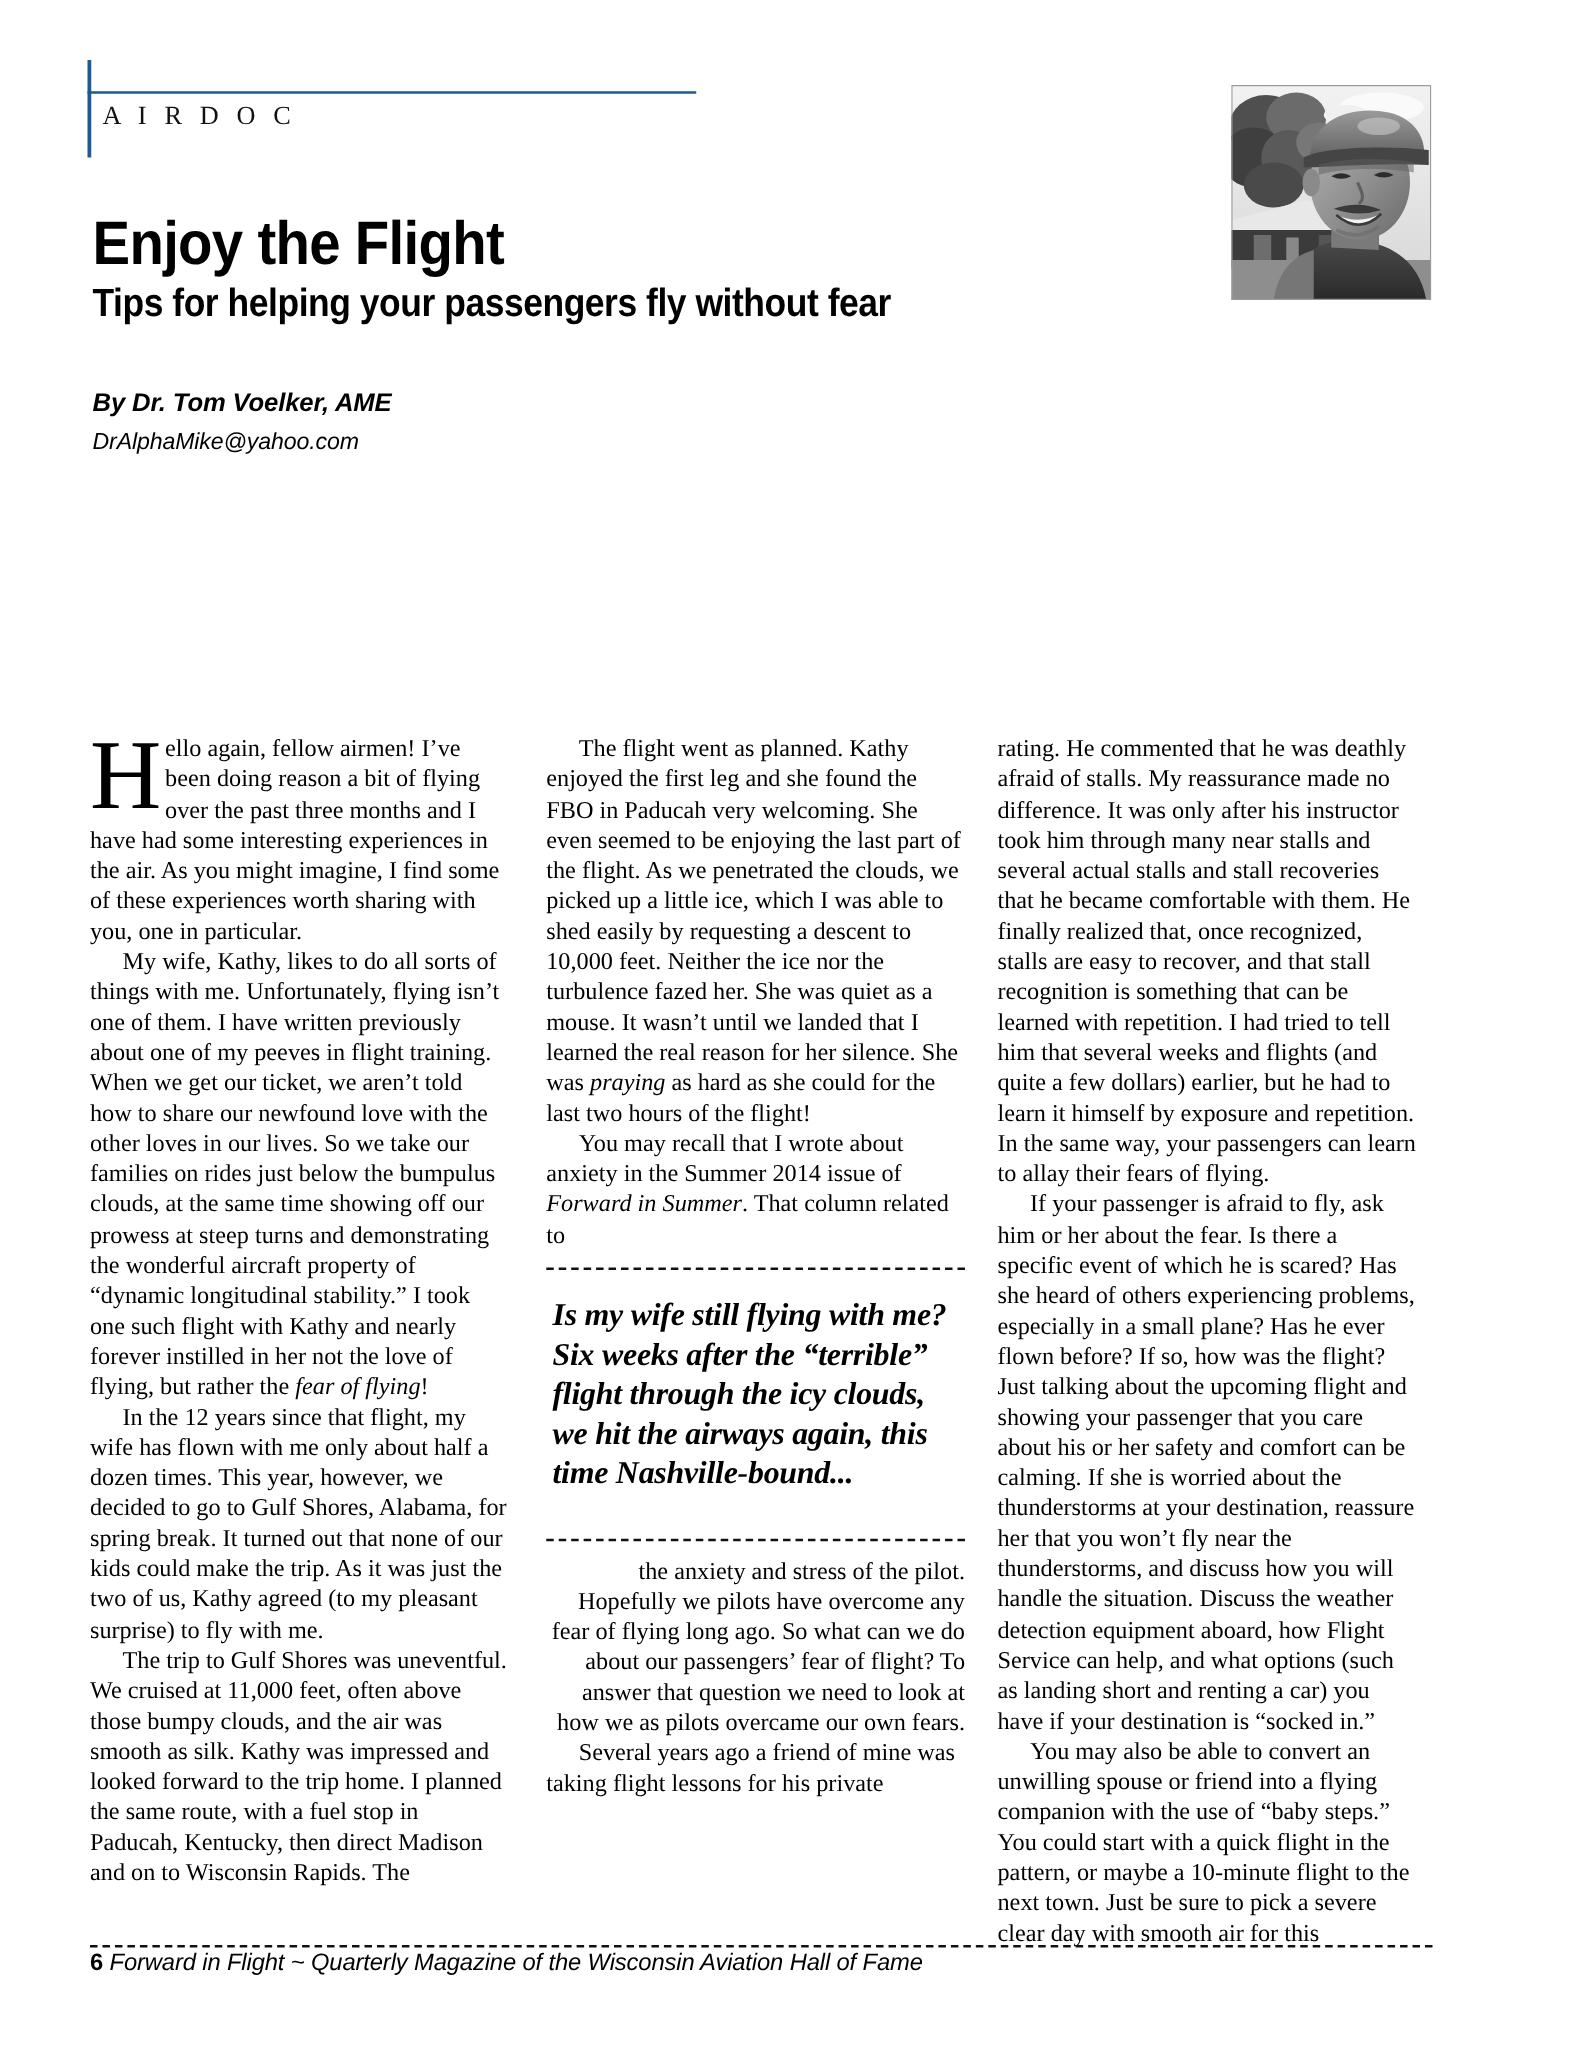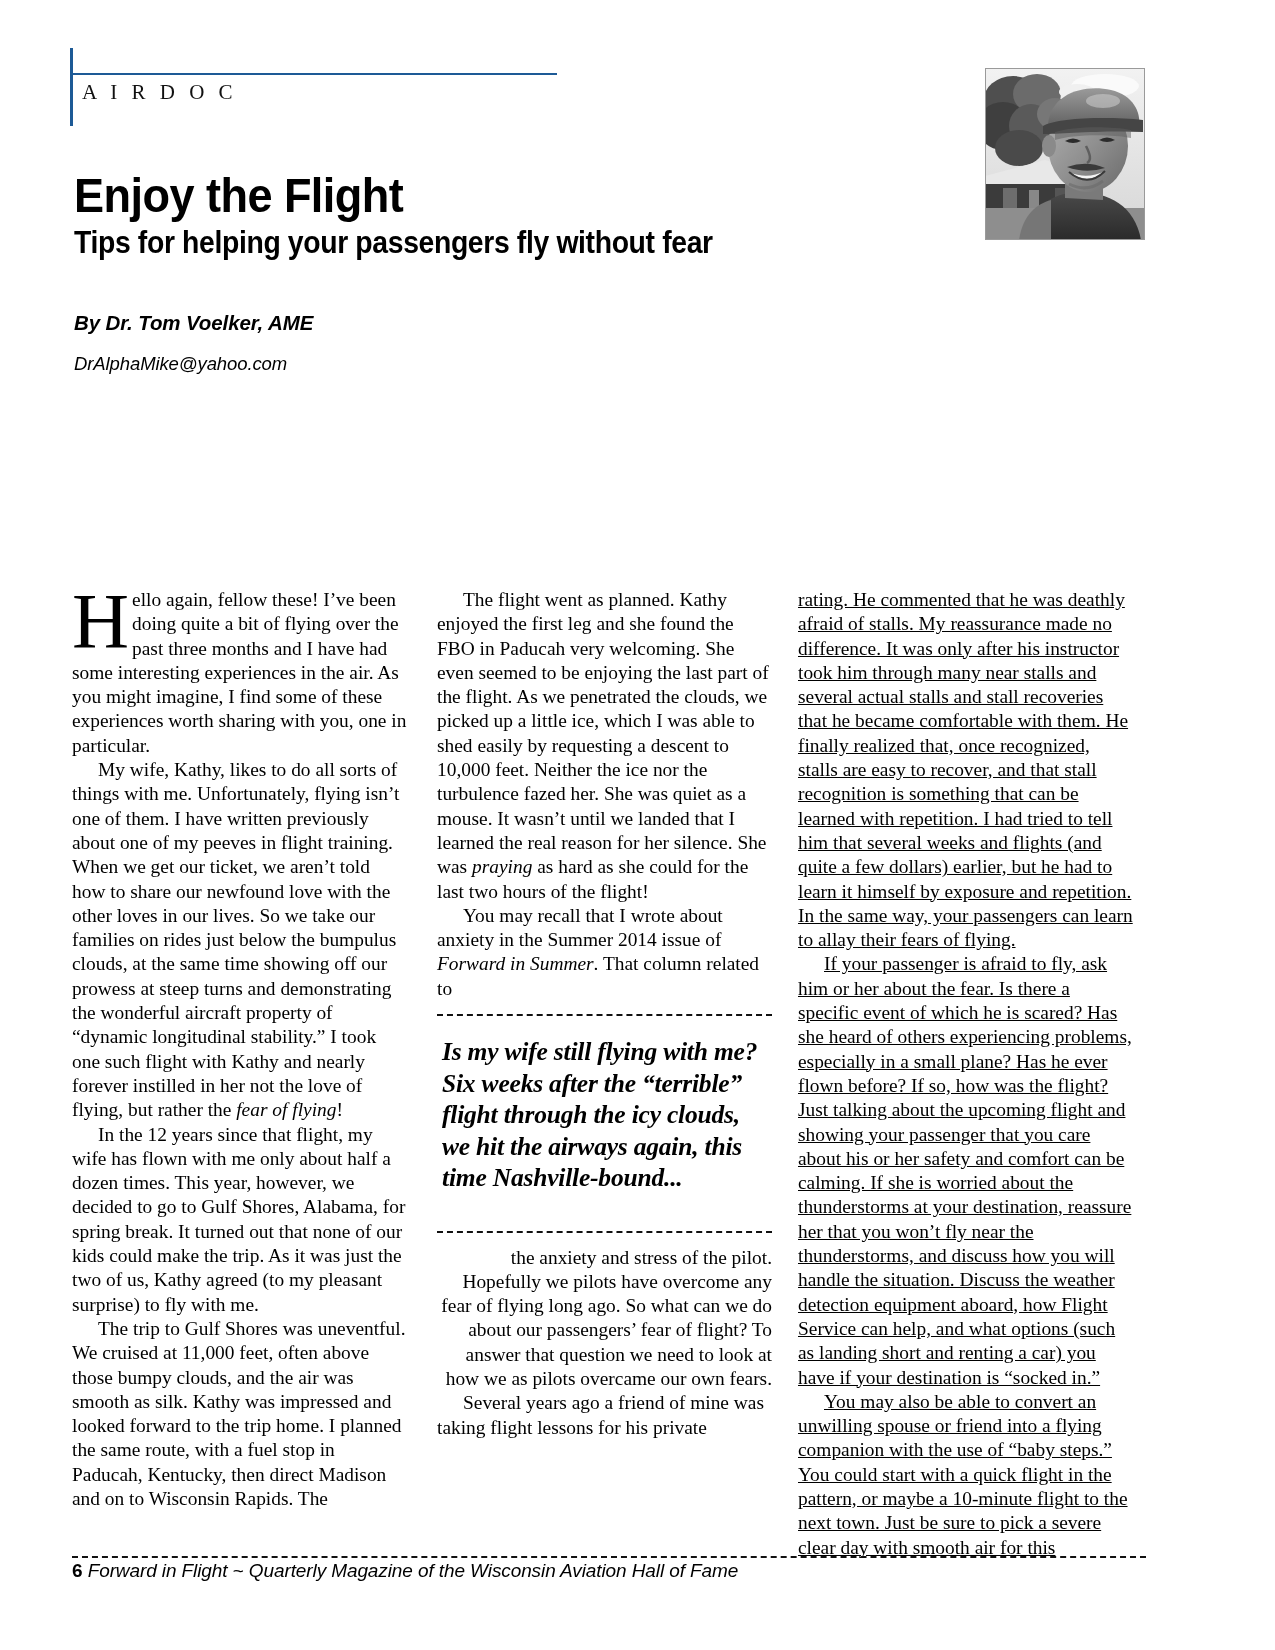--- a/index.html
+++ b/index.html
@@ -112,36 +112,36 @@
     line-height: 25px;
     letter-spacing: -0.1px;
     font-style: italic;
   }
   .byline-email {
     font-family: "Liberation Sans", "DejaVu Sans", sans-serif;
     font-style: italic;
     font-size: 18.5px;
     line-height: 24px;
     letter-spacing: -0.1px;
-    margin-top: 17px;
+    margin-top: 6px;
   }
 
   
   .col {
     position: absolute;
     top: 588px;
     width: 335px;
     font-size: 19.4px;
     line-height: 24.3px;
     text-align: left;
     hyphens: none;
   }
   #col1 { left: 72px; }
   #col2 { left: 437px; }
-  #col3 { left: 798px; text-decoration: underline; }
+  #col3 { left: 798px; }
 
   .col p {
     margin: 0;
     text-indent: 26px;
   }
   .col p.noindent { text-indent: 0; }
 
   .dropcap {
     float: left;
     font-family: "Liberation Serif", "DejaVu Serif", serif;
@@ -285,21 +285,21 @@
     <div class="headline">Enjoy the Flight</div>
     <div class="subhead">Tips for helping your passengers fly without fear</div>
   </div>
 
   <div class="byline-block">
     <div class="byline">By Dr. Tom Voelker, AME</div>
     <div class="byline-email">DrAlphaMike@yahoo.com</div>
   </div>
 
   <div class="col" id="col1">
-    <p class="noindent"><span class="dropcap">H</span><span>ello again, fellow these! I’ve been doing quite a bit of flying over the past three months and I have had some interesting experiences in the air. As you might imagine, I find some of these experiences worth sharing with you, one in particular.</span></p>
+    <p class="noindent"><span class="dropcap">H</span><span>ello again, fellow airmen! I’ve been doing reason a bit of flying over the past three months and I have had some interesting experiences in the air. As you might imagine, I find some of these experiences worth sharing with you, one in particular.</span></p>
     <p><span>My wife, Kathy, likes to do all sorts of things with me. Unfortunately, flying isn’t one of them. I have written previously about one of my peeves in flight training. When we get our ticket, we aren’t told how to share our newfound love with the other loves in our lives. So we take our families on rides just below the bumpulus clouds, at the same time showing off our prowess at steep turns and demonstrating the wonderful aircraft property of “dynamic longitudinal stability.” I took one such flight with Kathy and nearly forever instilled in her not the love of flying, but rather the </span><i>fear of flying</i><span>!</span></p>
     <p>In the 12 years since that flight, my wife has flown with me only about half a dozen times. This year, however, we decided to go to Gulf Shores, Alabama, for spring break. It turned out that none of our kids could make the trip. As it was just the two of us, Kathy agreed (to my pleasant surprise) to fly with me.</p>
     <p>The trip to Gulf Shores was uneventful. We cruised at 11,000 feet, often above those bumpy clouds, and the air was smooth as silk. Kathy was impressed and looked forward to the trip home. I planned the same route, with a fuel stop in Paducah, Kentucky, then direct Madison and on to Wisconsin Rapids. The</p>
   </div>
 
   <div class="col" id="col2">
     <p><span>The flight went as planned. Kathy enjoyed the first leg and she found the FBO in Paducah very welcoming. She even seemed to be enjoying the last part of the flight. As we penetrated the clouds, we picked up a little ice, which I was able to shed easily by requesting a descent to 10,000 feet. Neither the ice nor the turbulence fazed her. She was quiet as a mouse. It wasn’t until we landed that I learned the real reason for her silence. She was </span><i>praying</i><span> as hard as she could for the last two hours of the flight!</span></p>
     <p><span>You may recall that I wrote about anxiety in the Summer 2014 issue of </span><i>Forward in Summer</i><span>. That column related to</span></p>
 
     <div class="pullquote-wrap">

